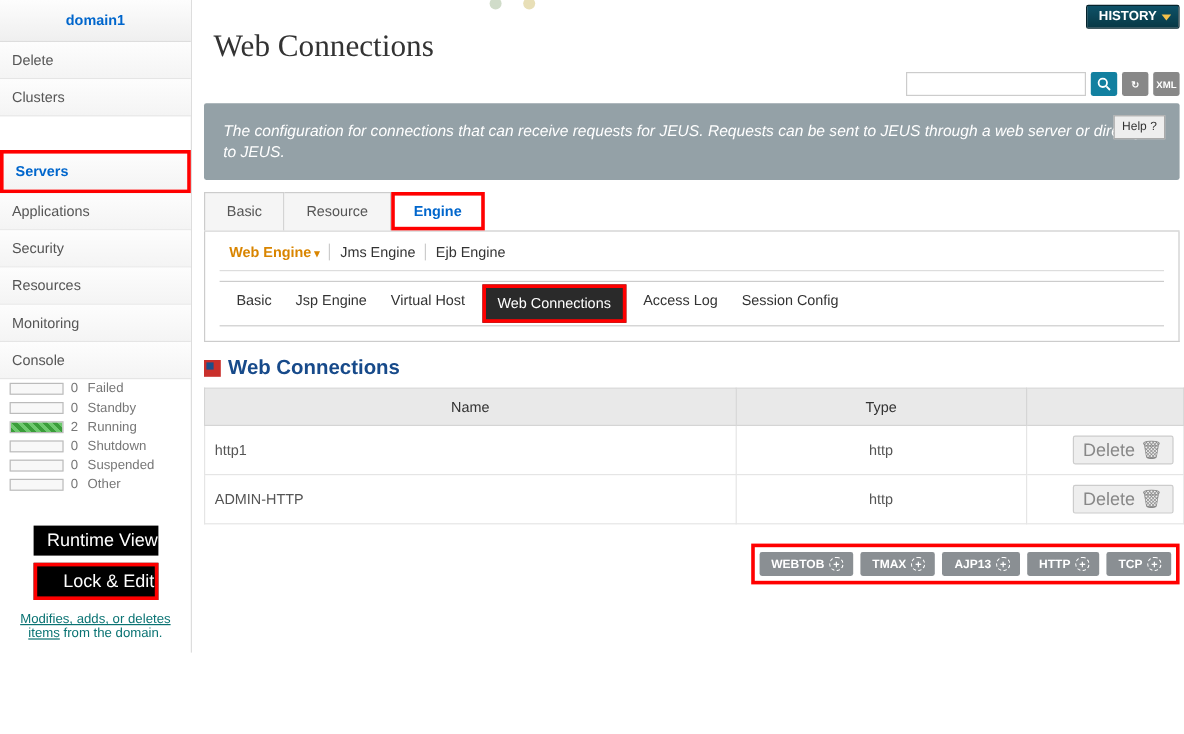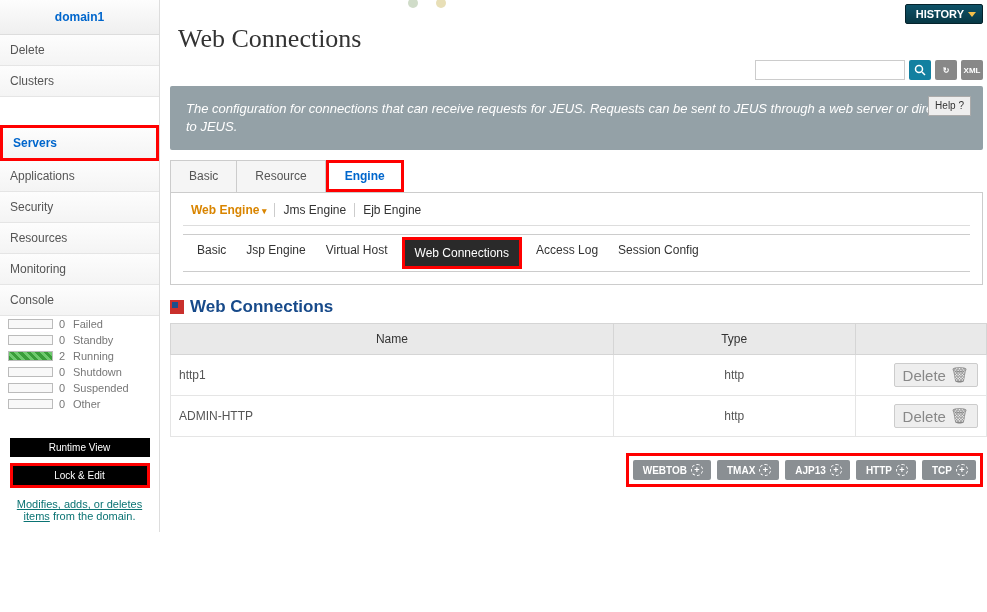--- a/index.html
+++ b/index.html
@@ -7,21 +7,21 @@
 .container { display: flex; }
 .sidebar { width: 160px; border-right: 1px solid #ddd; }
 .sidebar-header { text-align: center; padding: 10px 0; font-weight: bold; color: #0066cc; border-bottom: 1px solid #ddd; background: linear-gradient(#fdfdfd,#efefef); }
 .nav-item { padding: 8px 10px; border-bottom: 1px solid #e5e5e5; color: #555; cursor: pointer; background: linear-gradient(#fdfdfd,#f4f4f4); font-size: 12px; }
 .nav-item.active { color: #0066cc; font-weight: bold; border: 3px solid red; margin-top: 28px; }
 .status-header { padding: 6px 8px; color: #0066cc; font-weight: bold; border-bottom: 1px solid #e5e5e5; display:flex; align-items:center; gap:4px; }
 .status-header .gauge { display:inline-block; width:20px; height:14px; border:1px solid #ccc; background:#eee; border-radius:2px; }
 .status-row { display: flex; align-items: center; padding: 2px 8px; font-size: 11px; color: #777; }
 .status-bar { width: 45px; height: 10px; border: 1px solid #bbb; margin-right: 6px; background:#f8f8f8; }
 .status-bar.green { background: repeating-linear-gradient(45deg,#3a9d3a,#3a9d3a 3px,#6ec96e 3px,#6ec96e 6px); }
-.btn-black { display:block; margin: 6px auto; width: 140px; background: #000; color:#fff; text-align:center; padding:4px 0; font-size:10px; cursor:pointer; }
+.btn-black { display:block; margin: 6px auto; width: 104px; background: #000; color:#fff; text-align:right; padding:4px 0; font-size:15px; cursor:pointer; }
 .btn-black.lock { border: 3px solid red; }
 .modifies { text-align:center; font-size:11px; color:#0a7373; padding: 4px 10px 10px; }
 .modifies a { text-decoration: underline; color:#0a7373;text-align:center; }
 .main { flex:1; padding: 0 0 20px 10px; position: relative; }
 .topbar { display:flex; justify-content:flex-end; align-items:flex-start; padding:4px 4px 0 0; }
 .history-btn { background: linear-gradient(#0e5268,#083845); color:#fff; padding:3px 18px 3px 10px; font-weight:bold; font-size:11px; border-radius:2px; position:relative; cursor:pointer; border:1px solid #05232c;}
 .history-btn:after { content:""; position:absolute; right:6px; top:7px; border-left:4px solid transparent; border-right:4px solid transparent; border-top:5px solid #f5c04a; }
 .page-title { font-size: 26px; color:#333; font-weight:normal; padding: 0 0 6px 8px; font-family: Georgia, serif; }
 .searchbar { display:flex; justify-content:flex-end; gap:4px; padding:0 4px 6px 0; }
 .searchbar input { width:150px; height:20px; border:1px solid #ccc; padding:0 4px; font-size:11px; }

